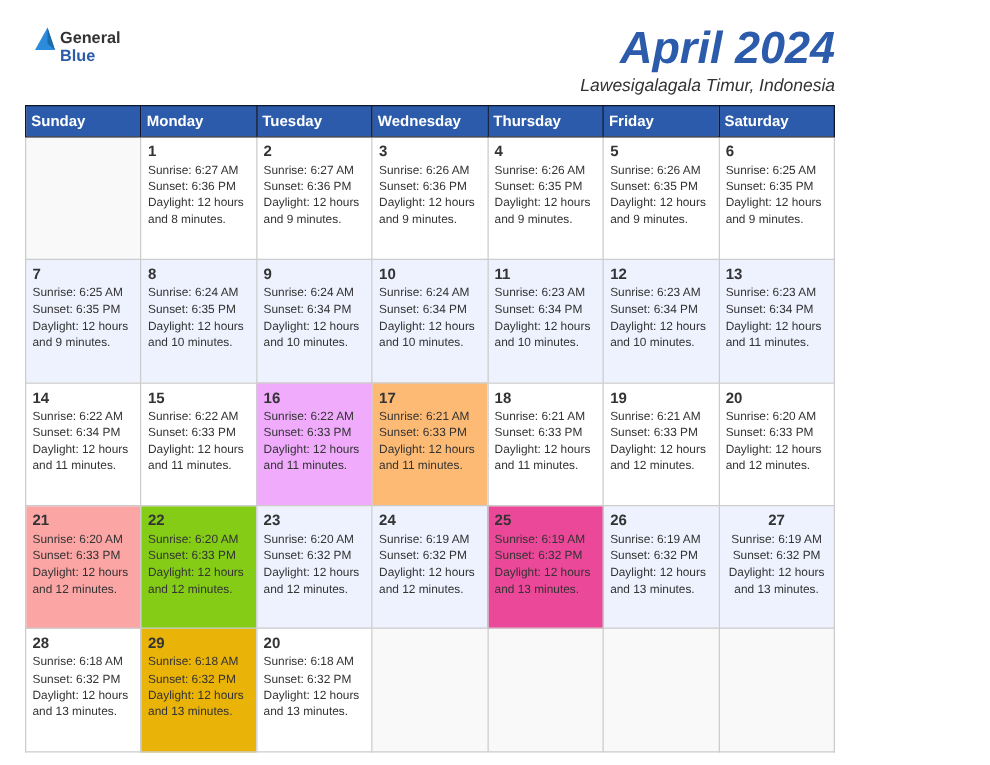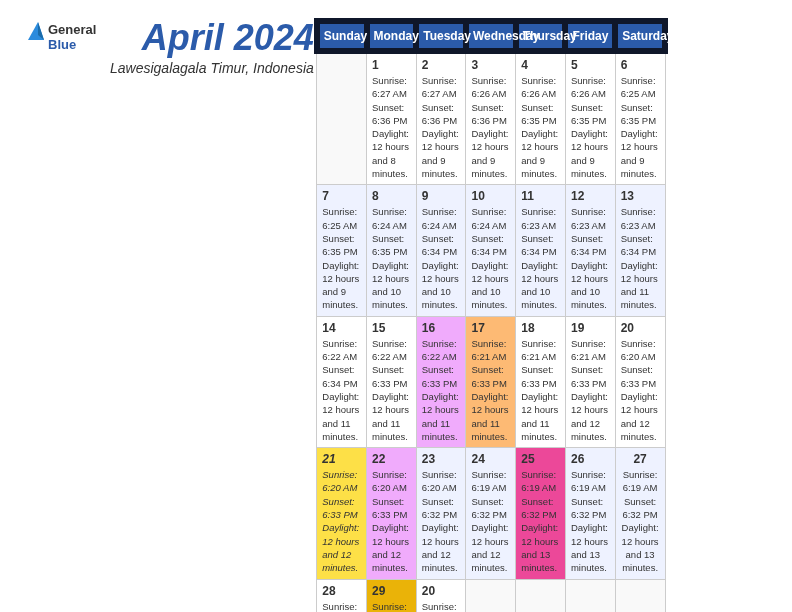--- a/index.html
+++ b/index.html
@@ -8,21 +8,21 @@
       height: 612px;
       font-family: Arial, sans-serif;
       background: #fff;
       overflow: hidden;
     }
     .page {
       width: 688px;
       height: 612px;
       padding: 18px 20px 10px 20px;
       display: flex;
-      flex-direction: row;
+      flex-direction: column;
     }
     .header {
       display: flex;
       justify-content: space-between;
       align-items: flex-start;
       margin-bottom: 8px;
     }
     .logo {
       display: flex;
       align-items: center;
@@ -50,21 +50,21 @@
       flex: 1;
       table-layout: fixed;
     }
     .calendar th {
       background: #2b5baa;
       color: #fff;
       font-size: 12px;
       font-weight: bold;
       padding: 5px 4px;
       text-align: left;
-      border: 6px solid #0f172a;
+      border: 1px solid #0f172a;
     }
     .calendar td {
       border: 1px solid #ccc;
       vertical-align: top;
       padding: 4px 5px;
       font-size: 10px;
       color: #333;
       background: #fff;
       height: 80px;
     }
@@ -257,28 +257,28 @@
           </td>
           <td style="background: rgb(255, 255, 255);">
             <span class="day-number">20</span>
             <div class="day-info" style="white-space: pre-line;">Sunrise: 6:20 AM
 Sunset: 6:33 PM
 Daylight: 12 hours
 and 12 minutes.</div>
           </td>
         </tr>
         <tr>
-          <td style="background: #fde047; font-style: italic;">
+          <td style="background: #fca5a5;">
             <span class="day-number">21</span>
             <div class="day-info" style="white-space: pre-line;">Sunrise: 6:20 AM
 Sunset: 6:33 PM
 Daylight: 12 hours
 and 12 minutes.</div>
           </td>
-          <td style="background: #f0abfc;">
+          <td style="background: #84cc16;">
             <span class="day-number">22</span>
             <div class="day-info" style="white-space: pre-line;">Sunrise: 6:20 AM
 Sunset: 6:33 PM
 Daylight: 12 hours
 and 12 minutes.</div>
           </td>
           <td style="background: rgb(238, 242, 255);">
             <span class="day-number">23</span>
             <div class="day-info" style="white-space: pre-line;">Sunrise: 6:20 AM
 Sunset: 6:32 PM

